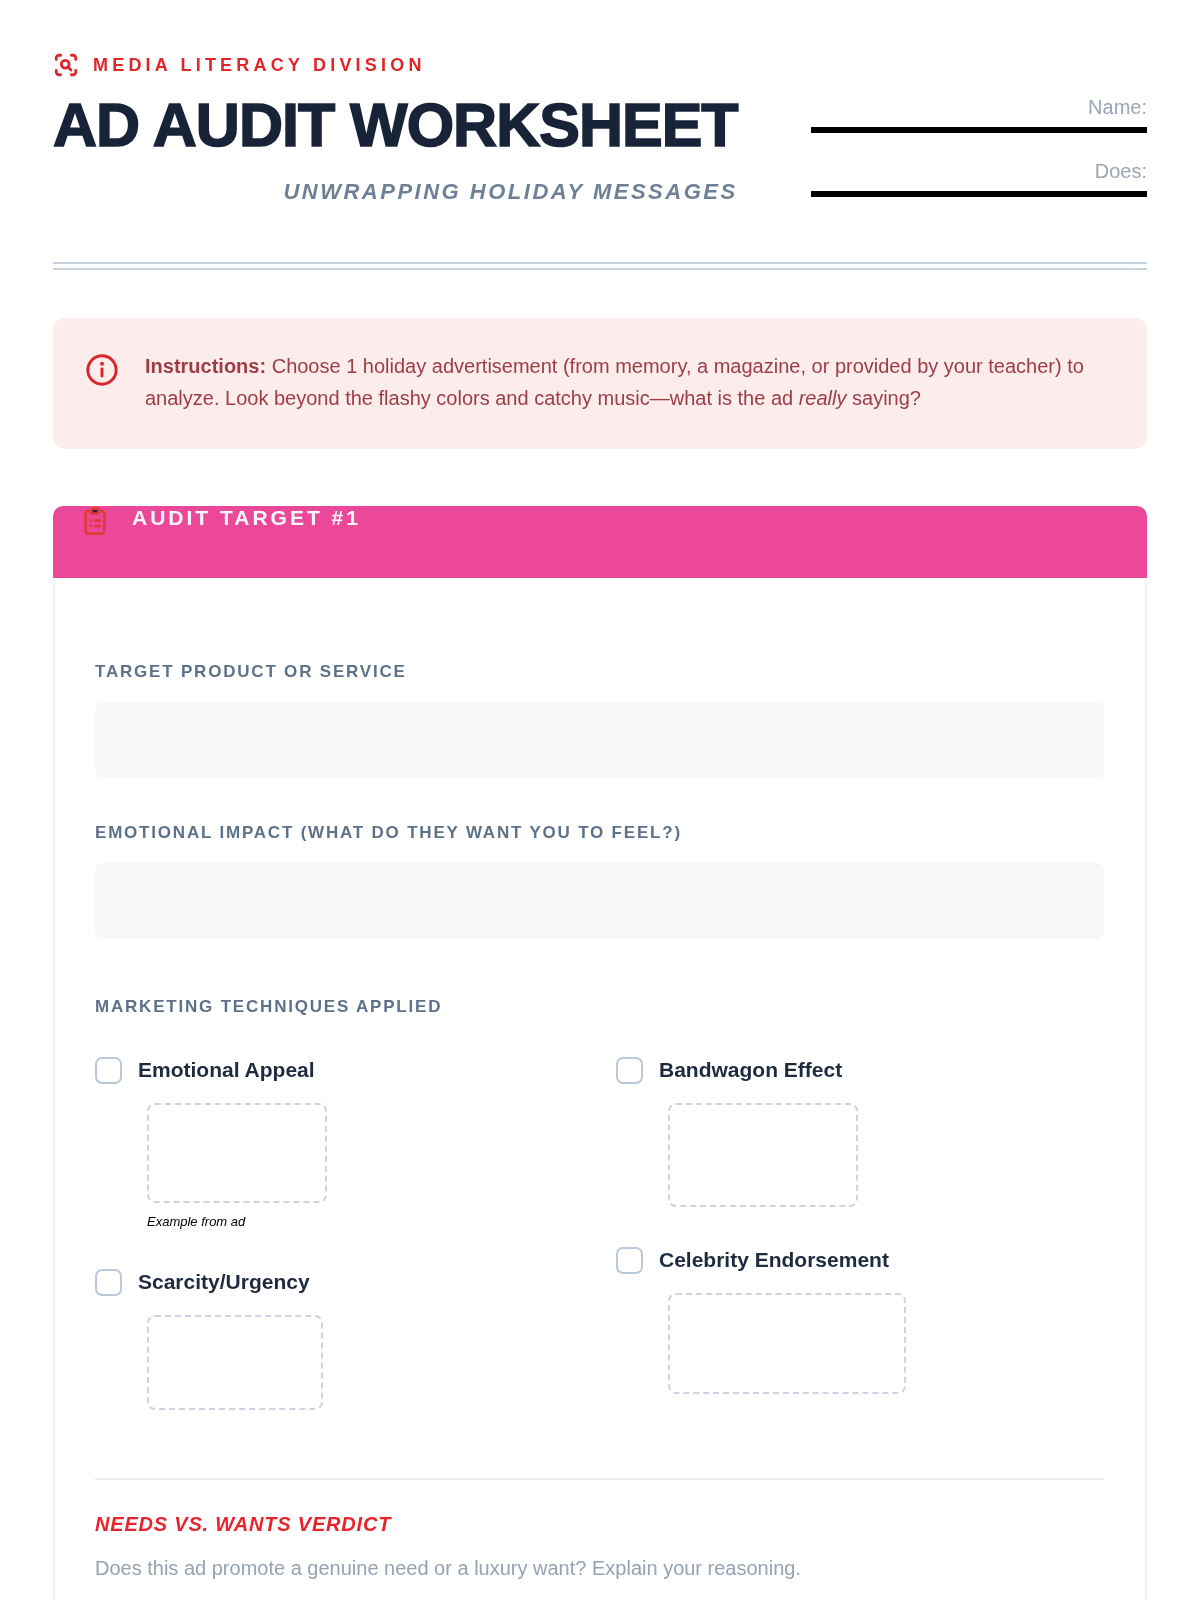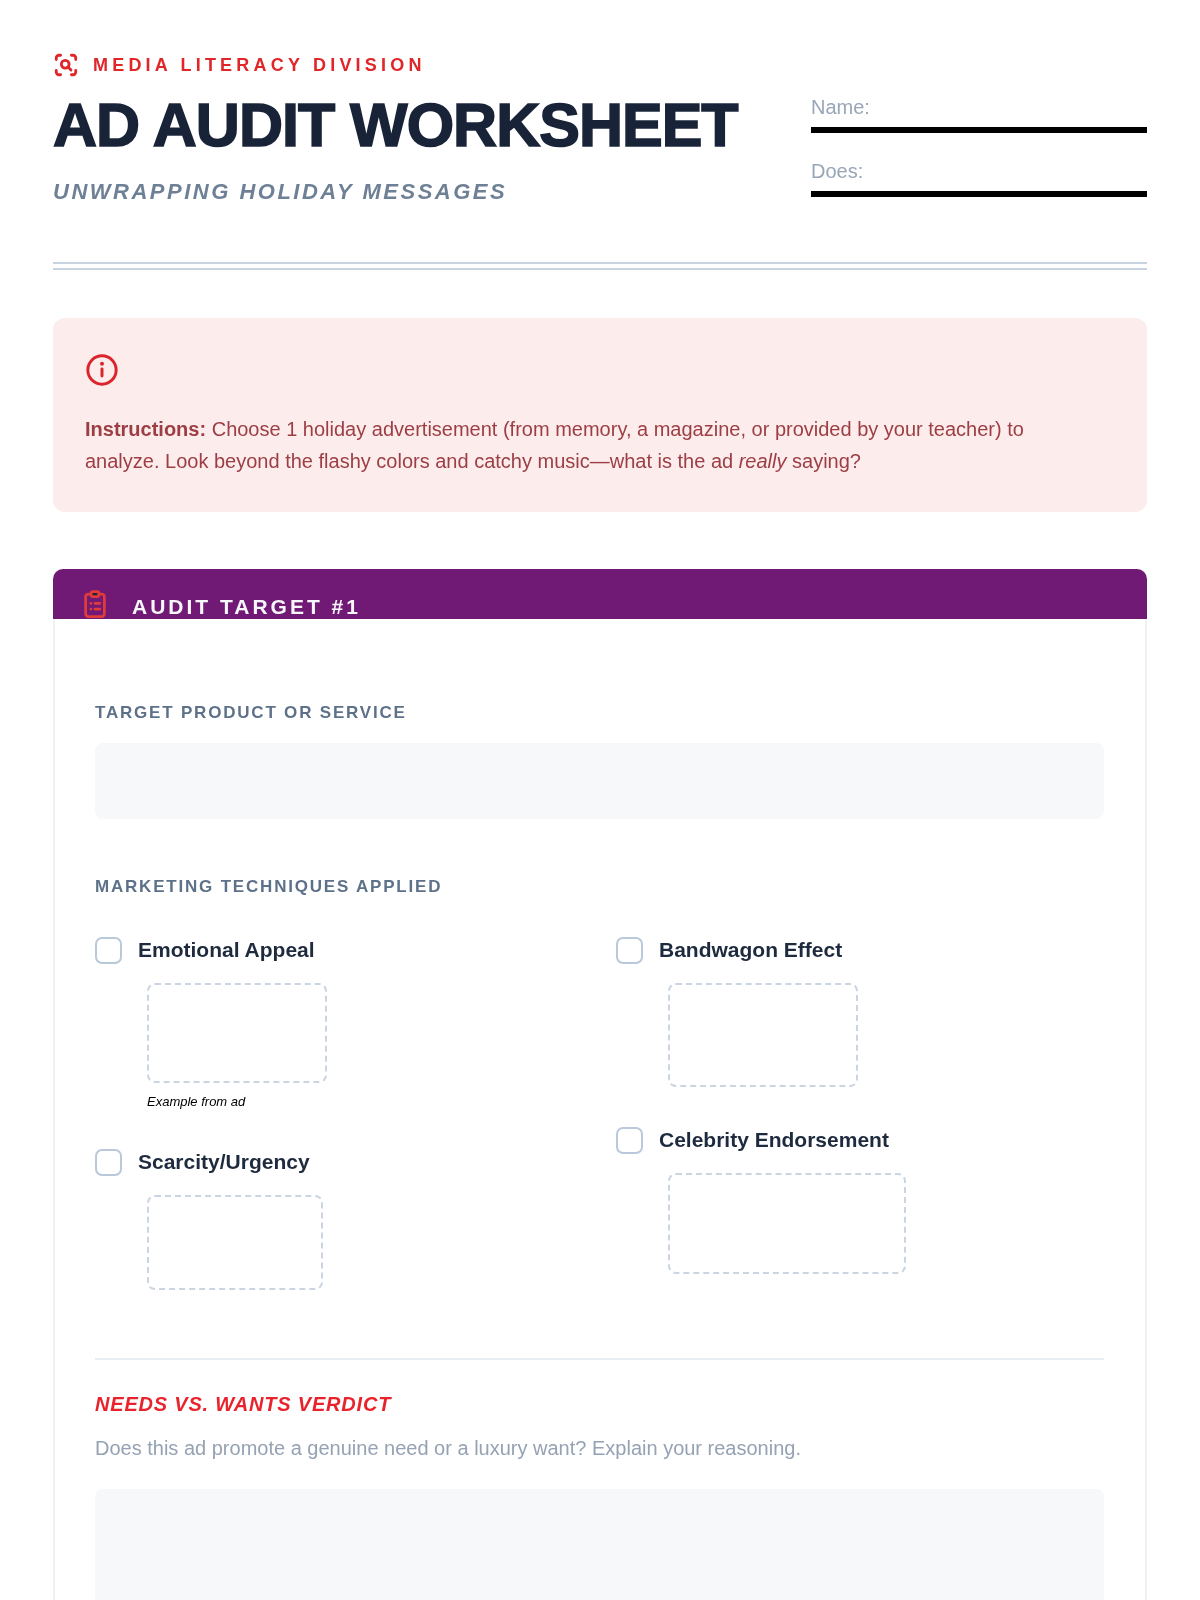--- a/index.html
+++ b/index.html
@@ -1,21 +1,21 @@
 <!DOCTYPE html>
 <html><head>
 <meta charset="utf-8">
 <style>
   * { margin: 0; padding: 0; box-sizing: border-box; }
   html, body { width: 1200px; height: 1600px; overflow: hidden; background: #ffffff; }
   body { font-family: "Liberation Sans", sans-serif; color: #1a2438; }
   .page { width: 1200px; height: 1600px; padding: 52px 53px 0 53px; }
 
   
-  .header { display: flex; justify-content: space-between; align-items: flex-start; }
+  .header { display: flex; justify-content: space-between; align-items: flex-start; text-align: right; }
   .brand-row { display: flex; align-items: center; gap: 14px; }
   .brand-icon { width: 26px; height: 26px; flex: 0 0 auto; }
   .brand-text { font-size: 18px; font-weight: bold; letter-spacing: 4.2px; color: #e02629; }
   .main-title {
     margin-top: 12px;
     font-size: 61px; font-weight: bold; letter-spacing: -1px;
     color: #192338; -webkit-text-stroke: 1.6px #192338;
     white-space: nowrap;
   }
   .sub-title {
@@ -31,32 +31,32 @@
   .double-rule {
     margin-top: 38px; height: 8px;
     border-top: 2px solid #c9d4e1; border-bottom: 2px solid #c9d4e1;
   }
 
   
   .instructions {
     margin-top: 48px;
     background: #fcecec; border-radius: 12px;
     padding: 32px 36px 34px 32px;
-    display: flex; gap: 26px; flex-direction: column;
+    display: flex; gap: 26px;
   }
   .info-icon { width: 34px; height: 34px; flex: 0 0 auto; margin-top: 3px; }
   .instructions-text { font-size: 20px; line-height: 1.62; color: #9c3e44; max-width: 960px; }
   .instructions-text .b { font-weight: bold; }
   .instructions-text .i { font-style: italic; }
 
   
   .section-bar {
-    margin-top: 57px; height: 50px;
-    background: #701a75; border-radius: 10px 10px 0 0;
-    display: flex; align-items: flex-end; gap: 22px;
+    margin-top: 57px; height: 72px;
+    background: #ec4899; border-radius: 10px 10px 0 0;
+    display: flex; align-items: flex-start; gap: 22px;
     padding-left: 27px;
   }
   .clipboard-icon { width: 30px; height: 30px; flex: 0 0 auto; }
   .section-bar-title { color: #f5f7fa; font-size: 21px; font-weight: bold; letter-spacing: 3px; }
 
   
   .section-body {
     border-left: 2px solid #eef1f6; border-right: 2px solid #eef1f6;
     padding: 84px 41px 0 40px;
     min-height: 1000px;
@@ -162,20 +162,24 @@
     <span class="section-bar-title">AUDIT TARGET #1</span>
   </div>
 
   <div class="section-body">
 
     <div class="field-group">
       <div class="field-label">TARGET PRODUCT OR SERVICE</div>
       <div class="input-box"></div>
     </div>
 
+    <div class="field-group gap-45">
+      <div class="field-label">EMOTIONAL IMPACT (WHAT DO THEY WANT YOU TO FEEL?)</div>
+      <div class="input-box"></div>
+    </div>
 
     <div class="field-label tech-heading">MARKETING TECHNIQUES APPLIED</div>
 
     <div class="tech-columns">
       <div class="tech-col-left">
 
         <div>
           <div class="tech-head">
             <div class="checkbox"></div>
             <span class="tech-label">Emotional Appeal</span>

